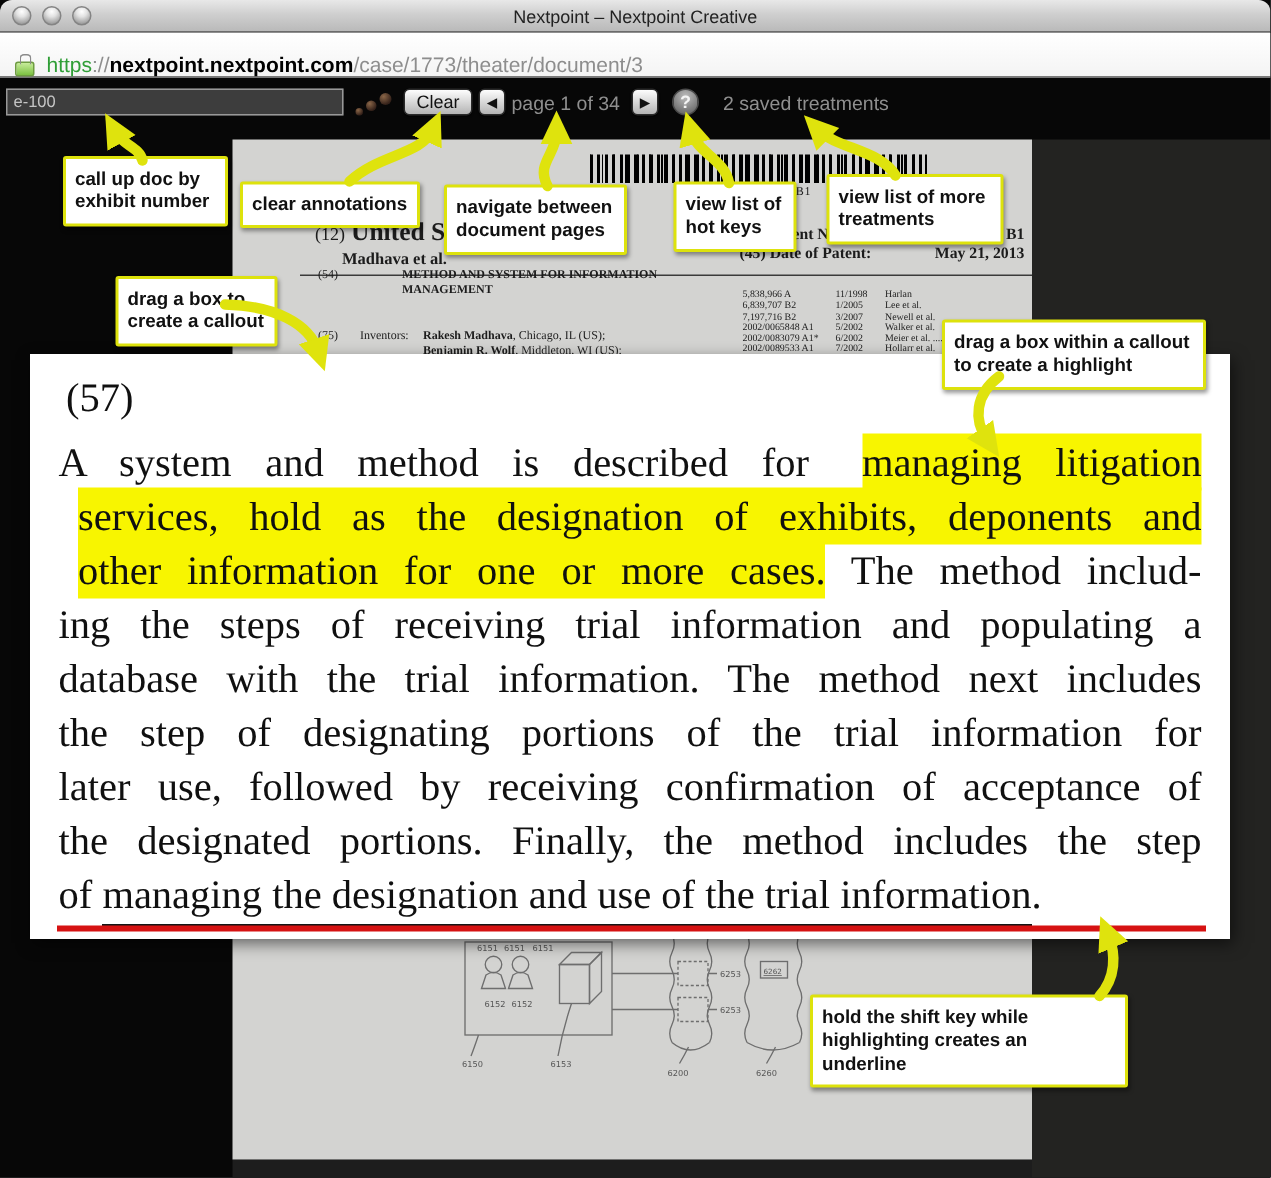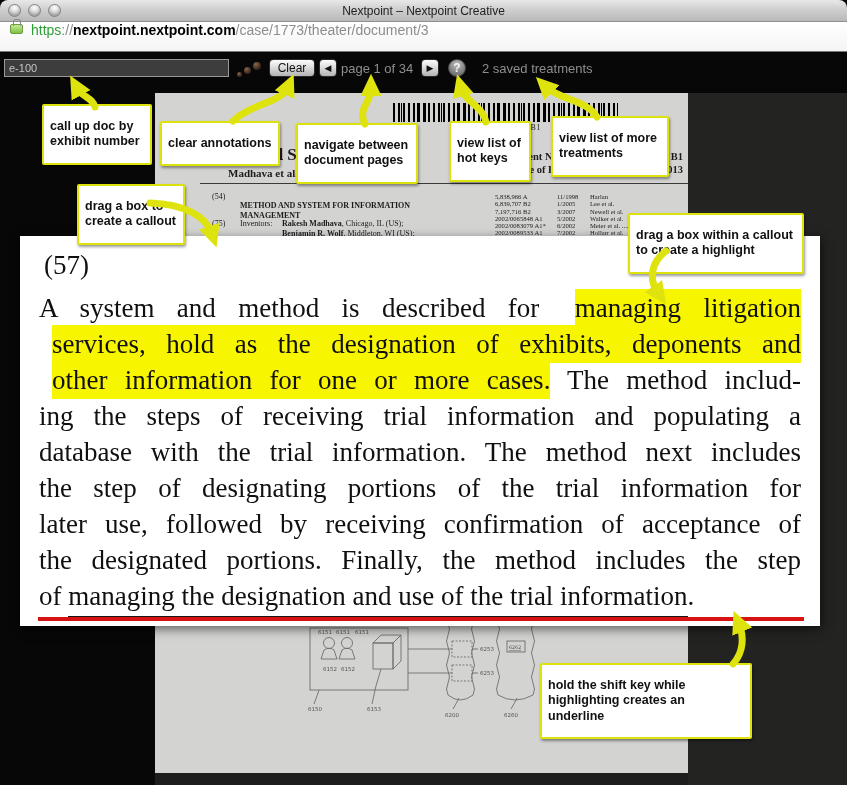--- a/index.html
+++ b/index.html
@@ -12,21 +12,21 @@
     background:linear-gradient(#e8e8e8,#cfcfcf 45%,#b9b9b9);
     border-bottom:1px solid #8f8f8f; border-radius:8px 8px 0 0;
     display:flex; align-items:center; }
   .traffic { position:absolute; left:8px; top:4px; display:flex; gap:7px; }
   .tl { width:13px; height:13px; border-radius:50%; border:1px solid #848484;
     background:radial-gradient(circle at 50% 25%, #ffffff 0%, #e2e2e2 35%, #a6a6a6 75%, #8f8f8f 100%); }
   .win-title { width:100%; text-align:center; font-size:12px; color:#222; }
 
   .urlbar { position:absolute; left:0; top:22px; width:847px; height:30px;
     background:linear-gradient(#ffffff,#f4f4f4); border-bottom:1px solid #777;
-    display:flex; align-items:flex-start; padding-left:10px; font-size:14px; }
+    display:flex; align-items:flex-end; padding-left:10px; font-size:14px; }
   .lock { width:13px; height:10px; margin:2px 8px 0 0; position:relative;
     background:linear-gradient(#c7ec9a,#7cc142); border:1px solid #6e9c41; border-radius:2px; }
   .lock::before { content:""; position:absolute; left:2px; top:-6px; width:6px; height:6px;
     border:1.5px solid #8a8a8a; border-bottom:none; border-radius:3px 3px 0 0; }
   .u-proto { color:#2f9e36; }
   .u-sep { color:#8d8d8d; }
   .u-domain { color:#000; font-weight:bold; }
   .u-path { color:#8d8d8d; }
 
   
@@ -69,21 +69,21 @@
     font-size:8px; letter-spacing:.6px; color:#222; }
   .ph-left { position:absolute; left:55px; top:52px; }
   .ph-num { font-size:12px; }
   .ph-title { font-size:17px; font-weight:bold; }
   .ph-authors { font-size:11px; font-weight:bold; margin-top:2px; padding-left:18px; }
   .ph-right { position:absolute; left:338px; top:57px; width:190px; font-size:10.5px; }
   .ph-right .row { display:flex; justify-content:space-between; line-height:13px; }
   .ph-right .lab { font-weight:bold; }
   .ph-right .val { font-weight:bold; }
   .rule { position:absolute; left:45px; top:90px; width:488px; height:1px; background:#3a3a3a; }
-  .f54 { position:absolute; left:57px; top:99px; font-size:8px; font-weight:bold; display:flex;flex-direction:column; }
+  .f54 { position:absolute; left:57px; top:85px; font-size:8px; font-weight:bold; display:flex; }
   .f54 .fl { width:28px; font-weight:normal; }
   .f54 .ft { width:200px; line-height:10px;margin-left:28px; }
   .f75 { position:absolute; left:57px; top:126px; font-size:8px; display:flex; }
   .f75 .fl { width:28px; }
   .f75 .inv { width:42px; }
   .f75 .names { width:190px; line-height:10px; }
   .f75 b { font-weight:bold; }
   .refs { position:absolute; left:340px; top:100px; width:192px; }
   .ref-row { display:flex; font-size:6.6px; line-height:7.3px; color:#222; white-space:nowrap; overflow:hidden; }
   .rc0 { width:62px; } .rc1 { width:33px; } .rc2 { flex:1; }
@@ -98,21 +98,21 @@
   .abs-title { display:block; text-align:center; font-size:27px; font-weight:bold; letter-spacing:2px; }
   .abs-body { padding:8px 19px 0 19px; font-size:27px; line-height:36px; }
   .abs-line { text-align:justify; text-align-last:justify; height:36px; white-space:nowrap; }
   .abs-line.last { text-align-last:left; }
   .hl { background:#f8f500; padding:4px 0;margin-left:13px; }
   .ul { border-bottom:2px solid #151515; padding-bottom:5px; }
   .red-line { position:absolute; left:18px; top:381px; width:766px; height:4px; background:#d61212; }
 
   
   .note { position:absolute; background:#fff; border:2.5px solid #dde20c; border-radius:2px;
-    padding:13px 6px; font-size:12.5px; font-weight:bold; color:#111; line-height:1.22;
+    padding:6px 6px; font-size:12.5px; font-weight:bold; color:#111; line-height:1.22;
     z-index:6; box-shadow:1px 2px 3px rgba(0,0,0,.4); }
   .n1 { left:42px;  top:104px; width:110px; }
   .n2 { left:160px; top:121px; white-space:nowrap; }
   .n3 { left:296px; top:123px; width:122px; }
   .n4 { left:449px; top:121px; width:82px; }
   .n5 { left:551px; top:116px; width:118px; }
   .n6 { left:77px;  top:184px; width:108px; }
   .n7 { left:628px; top:213px; width:176px; }
   .n8 { left:540px; top:663px; width:212px; }
 

